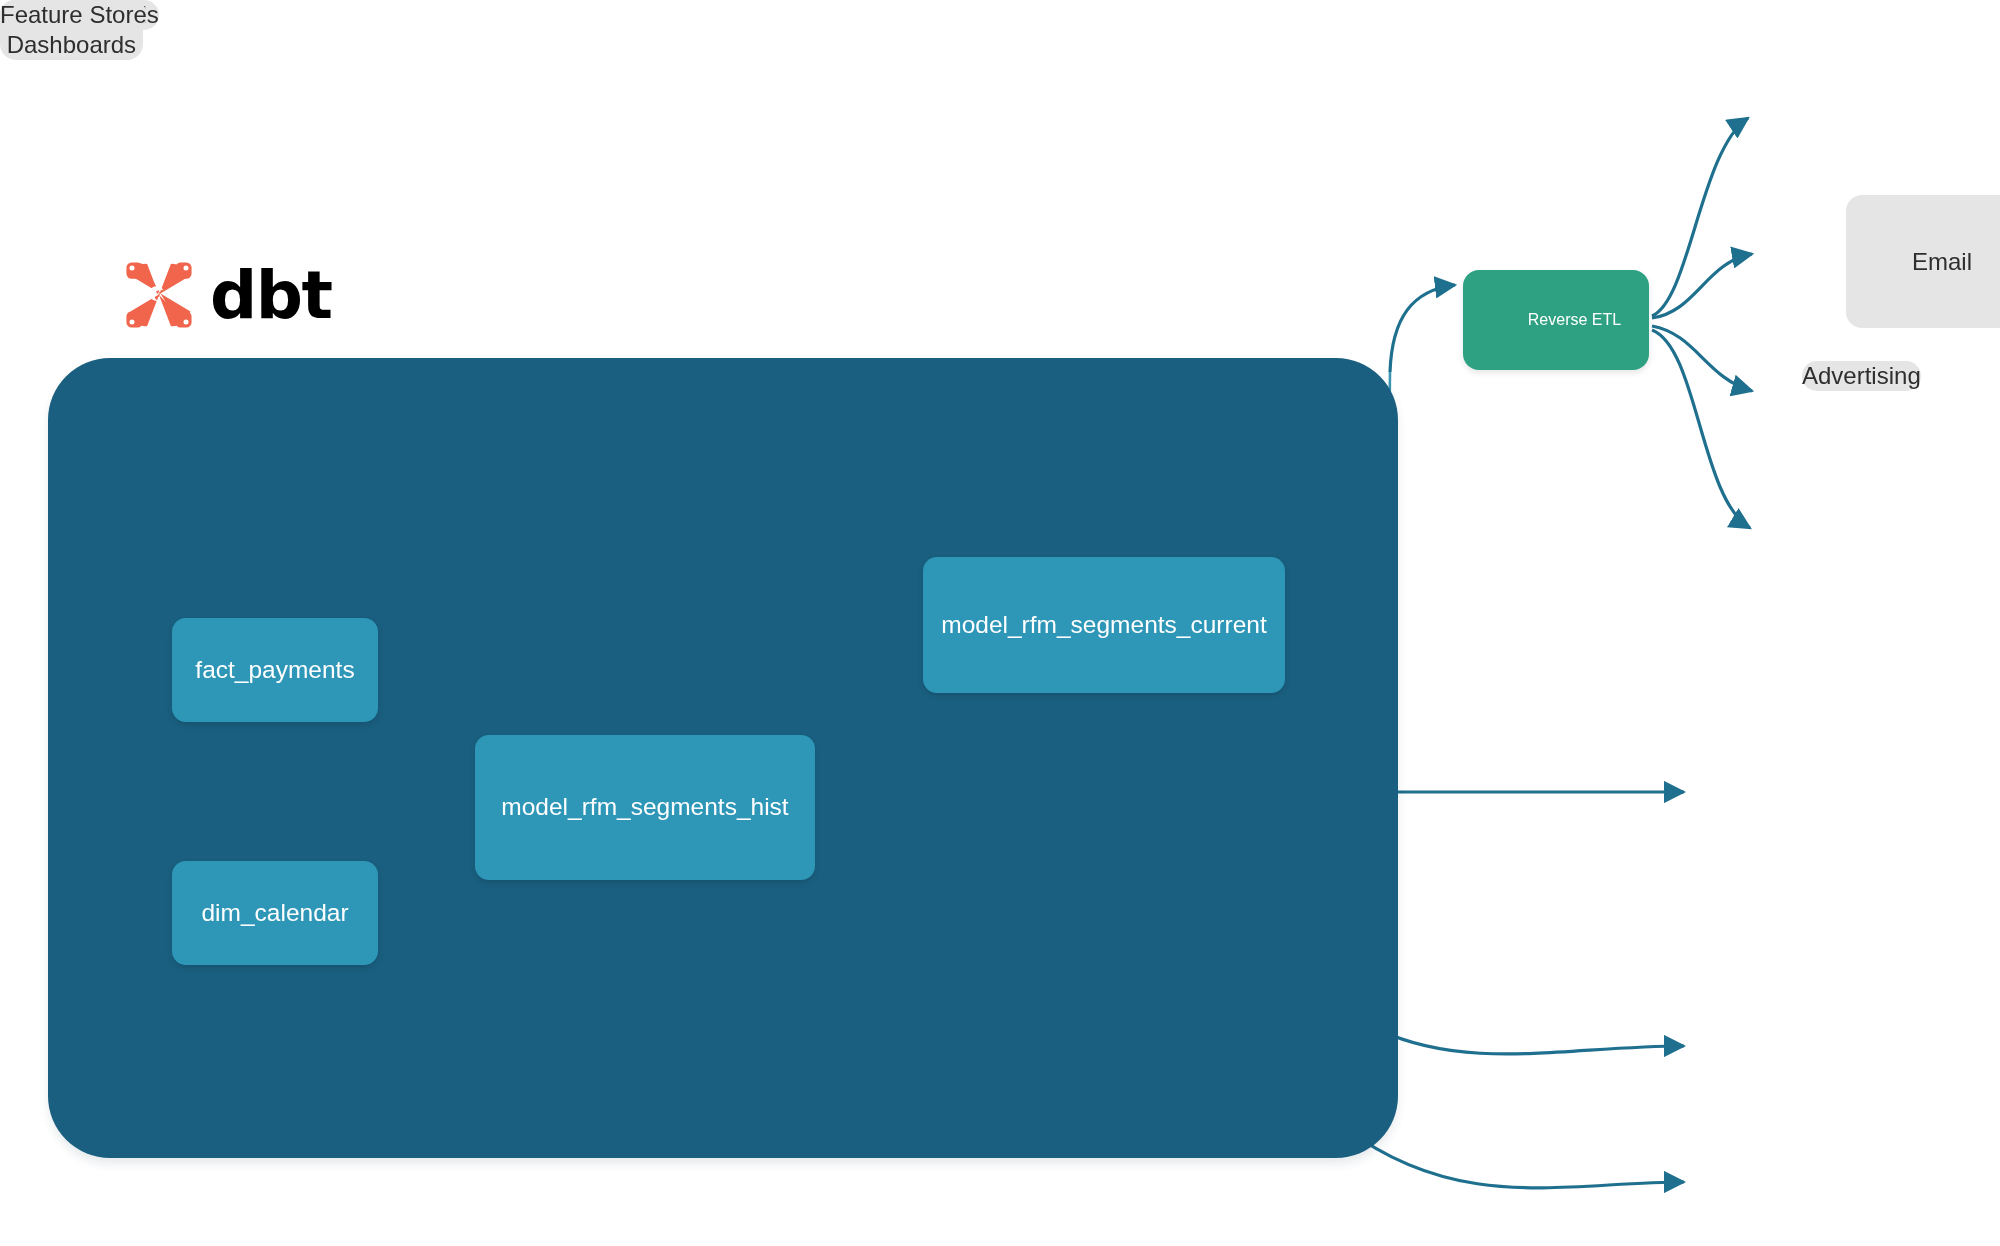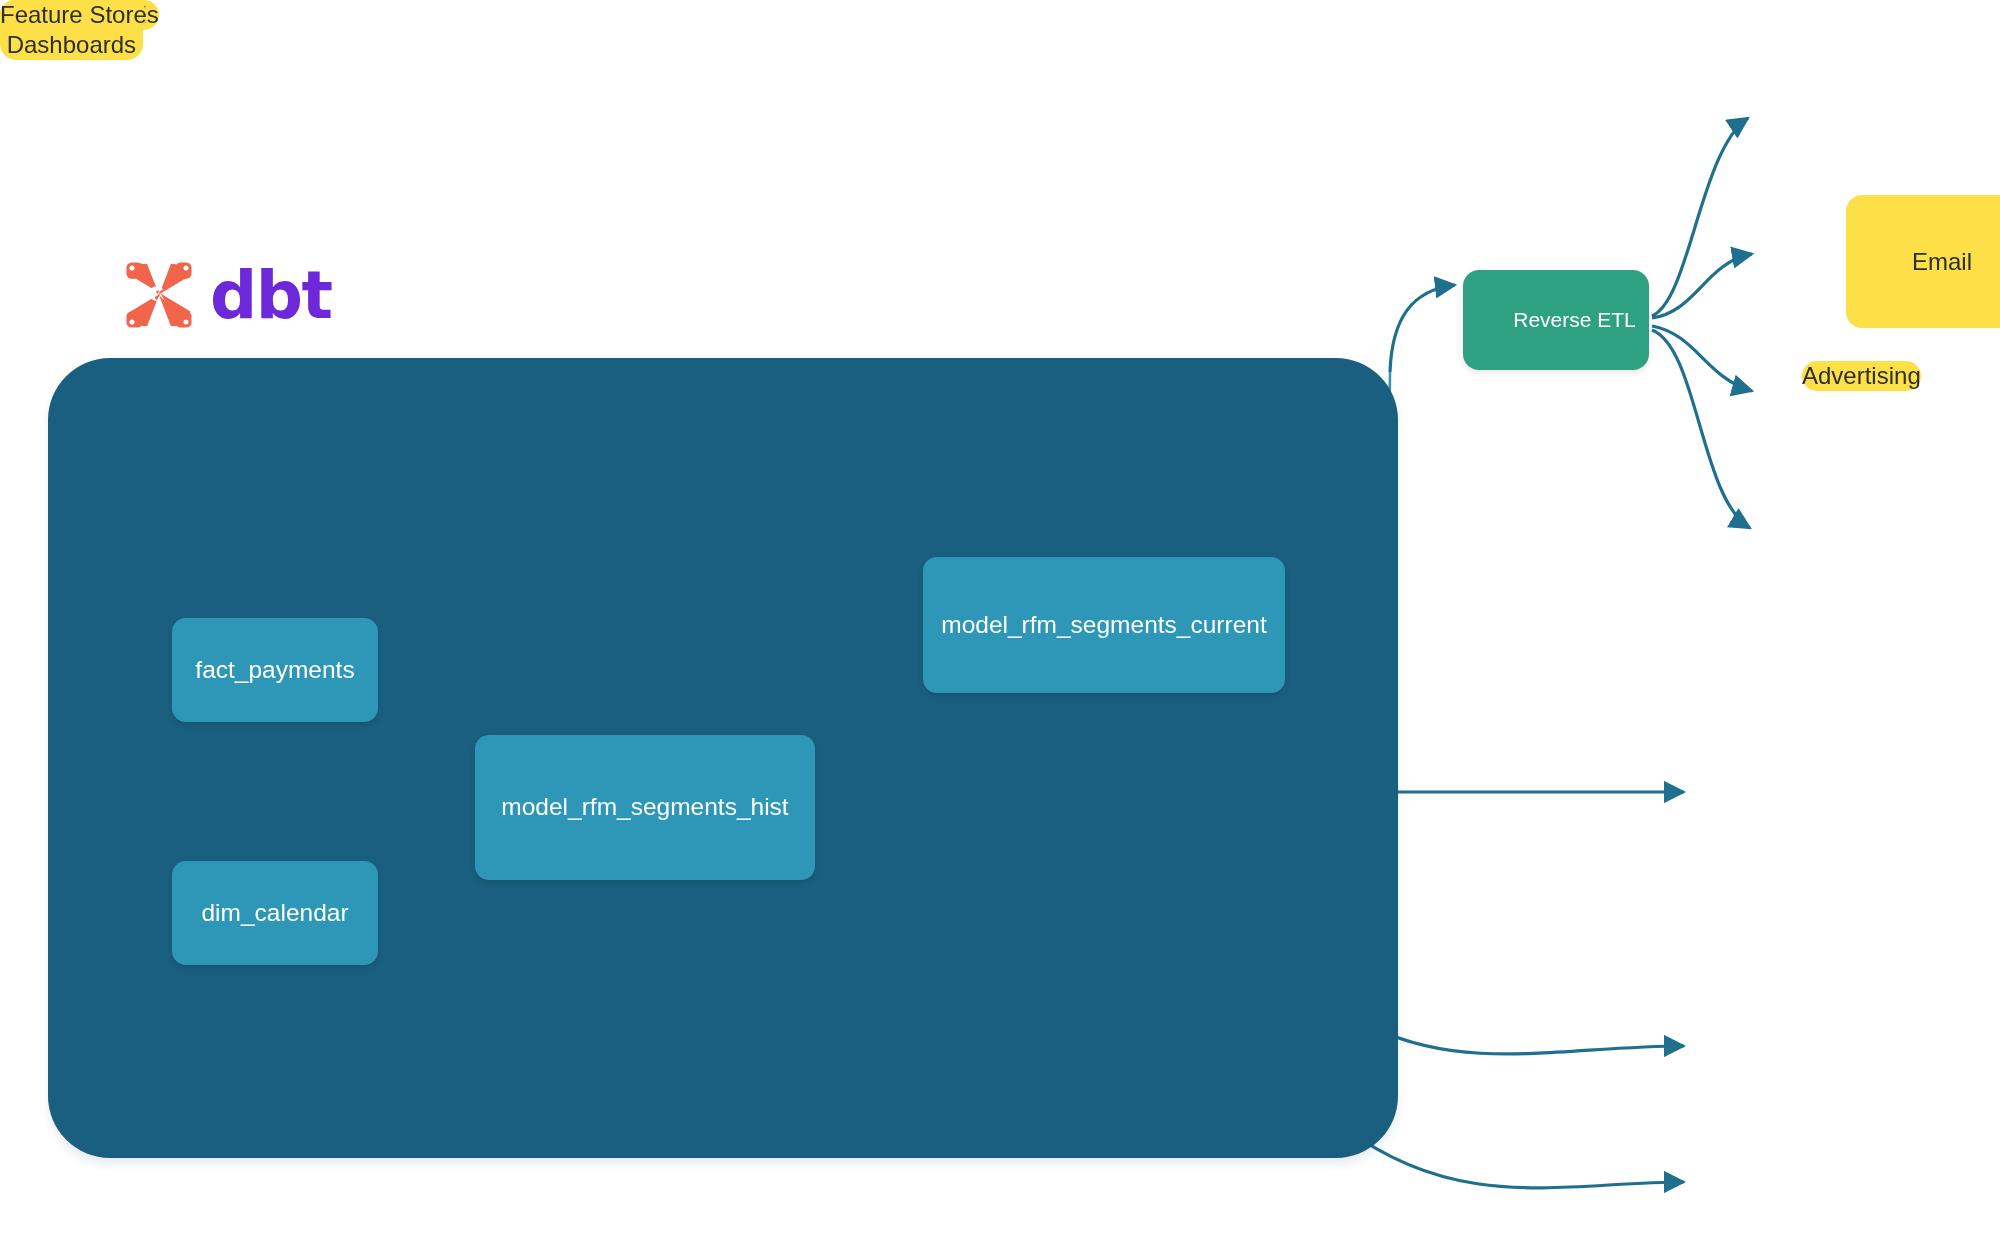--- a/index.html
+++ b/index.html
@@ -42,21 +42,21 @@
   }
   .brand-mark {
     width: 74px;
     height: 74px;
     display: block;
   }
   .brand-word {
     font-family: "DejaVu Sans", "Liberation Sans", sans-serif;
     font-size: 66px;
     font-weight: 700;
-    color: #6d28d9;
+    color: #000000;
     letter-spacing: -1.5px;
     line-height: 1;
     margin-top: 2px;
   }
   
   .project-box {
     position: absolute;
     left: 48px;
     top: 358px;
     width: 1350px;
@@ -78,27 +78,27 @@
   }
   .node-model {
     background: #2e97b8;
     color: #ffffff;
     font-size: 24.5px;
     box-shadow: 0 3px 6px rgba(0,0,0,0.12);
   }
   .node-green {
     background: #2fa183;
     color: #ffffff;
-    font-size: 21px;
+    font-size: 16px;
     border-radius: 16px;
     box-shadow: 0 3px 6px rgba(0,0,0,0.10);
     padding-left: 37px;
   }
   .node-gray {
-    background: #fde047;
+    background: #e5e5e5;
     color: #2e2e2e;
     font-size: 24px;
     border-radius: 16px;
   }
   
   #node-fact-payments        { left: 172px;  top: 618px;  width: 206px; height: 104px; }
   #node-dim-calendar         { left: 172px;  top: 861px;  width: 206px; height: 104px; }
   #node-rfm-hist             { left: 475px;  top: 735px;  width: 340px; height: 145px; }
   #node-rfm-current          { left: 923px;  top: 557px;  width: 362px; height: 136px; }
   #node-reverse-etl          { left: 1463px; top: 270px;  width: 186px; height: 100px; }

